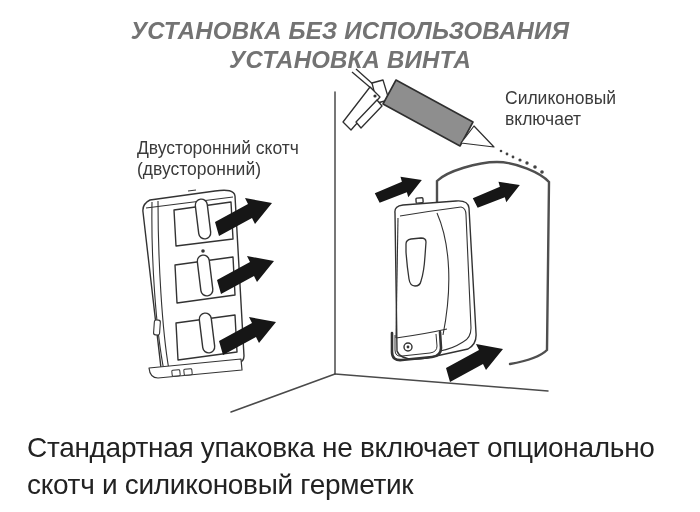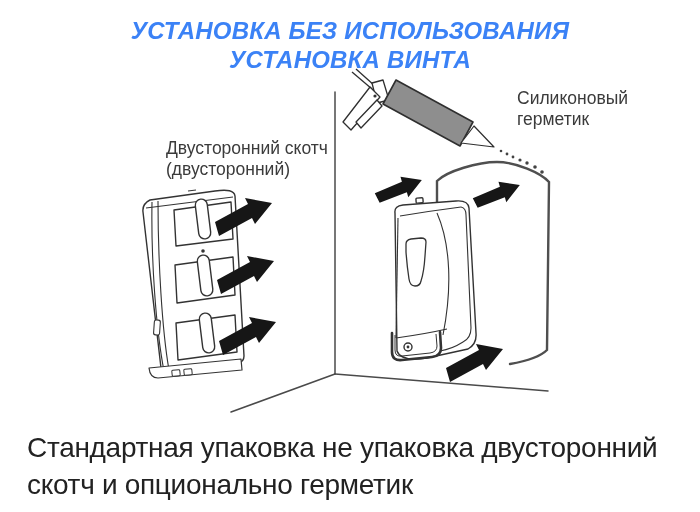--- a/index.html
+++ b/index.html
@@ -1,24 +1,24 @@
 <!DOCTYPE html>
 <html><head>
 <meta charset="utf-8">
 <style>
   html,body{margin:0;padding:0;background:#ffffff;}
   .stage{position:relative;width:700px;height:512px;background:#ffffff;overflow:hidden;
          font-family:"Liberation Sans",sans-serif;}
   .stage svg{position:absolute;left:0;top:0;}
   .page-title{position:absolute;left:0;top:16px;width:700px;text-align:center;
               font-style:italic;font-weight:700;font-size:24px;line-height:29px;
-              letter-spacing:.2px;color:#3b82f6;}
+              letter-spacing:.2px;color:#737373;}
   .small-label{position:absolute;font-size:17.5px;line-height:21px;color:#3b3b3b;}
-  .tape-label{left:137px;top:138px;margin-left:29px;}
-  .sealant-label{left:505px;top:88px;margin-left:12px;}
+  .tape-label{left:137px;top:138px;}
+  .sealant-label{left:505px;top:88px;}
   .footer-note{position:absolute;left:27px;top:429px;font-size:28px;line-height:37px;
                letter-spacing:-.3px;color:#222222;}
 </style>
 </head>
 <body>
 
 <div class="stage">
 
   <svg width="700" height="512" viewBox="0 0 700 512">
     <defs>
@@ -110,21 +110,21 @@
     <div>УСТАНОВКА ВИНТА</div>
   </div>
 
   <div class="small-label tape-label">
     <div>Двусторонний скотч</div>
     <div>(двусторонний)</div>
   </div>
 
   <div class="small-label sealant-label">
     <div>Силиконовый</div>
-    <div>герметик</div>
+    <div>включает</div>
   </div>
 
   <div class="footer-note">
-    <div>Стандартная упаковка не упаковка двусторонний</div>
-    <div>скотч и опционально герметик</div>
+    <div>Стандартная упаковка не включает опционально</div>
+    <div>скотч и силиконовый герметик</div>
   </div>
 
 </div>
 
 </body></html>

